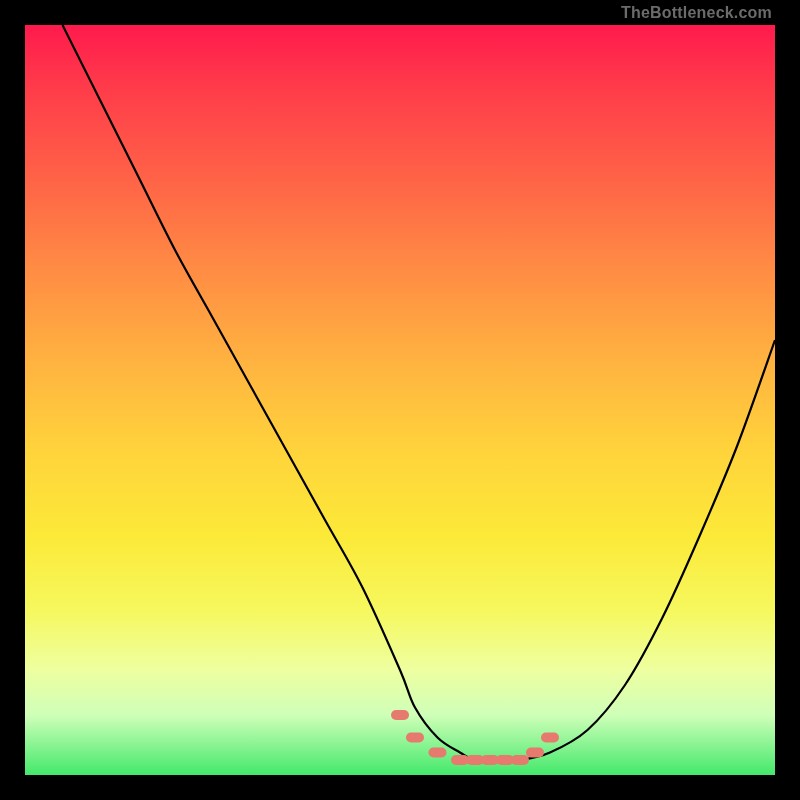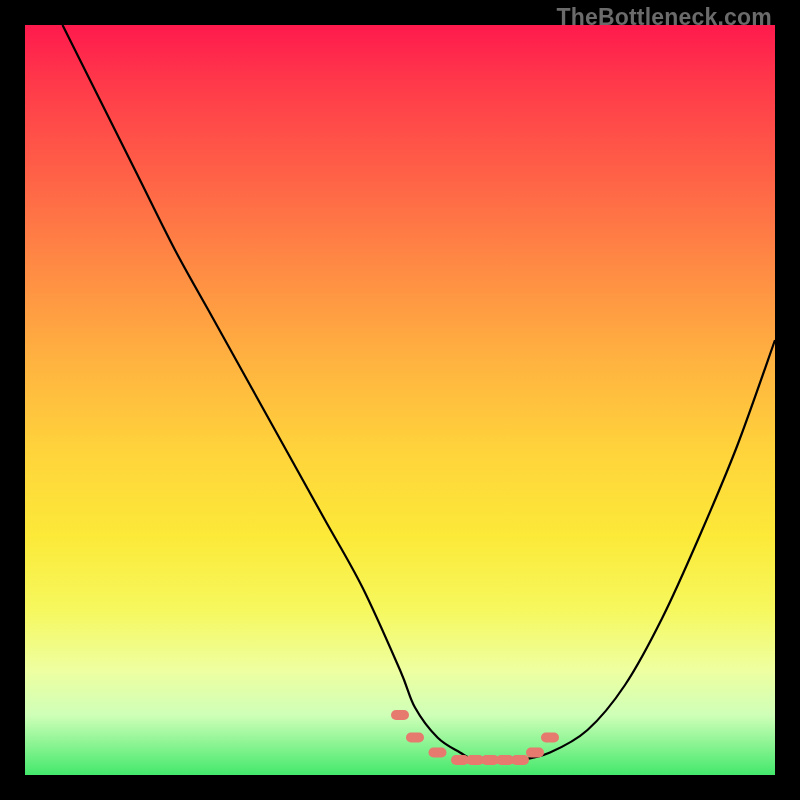--- a/index.html
+++ b/index.html
@@ -42,21 +42,21 @@
     top: 0;
     width: 750px;
     height: 750px;
     pointer-events: none;
   }
   .watermark {
     position: absolute;
     top: 4px;
     right: 28px;
     font-family: Arial, Helvetica, sans-serif;
-    font-size: 23px;
+    font-size: 16px;
     font-weight: 600;
     color: #6b6b6b;
     letter-spacing: 0.2px;
   }
 </style>
 </head>
 <body>
 
 <div class="stage">
 

